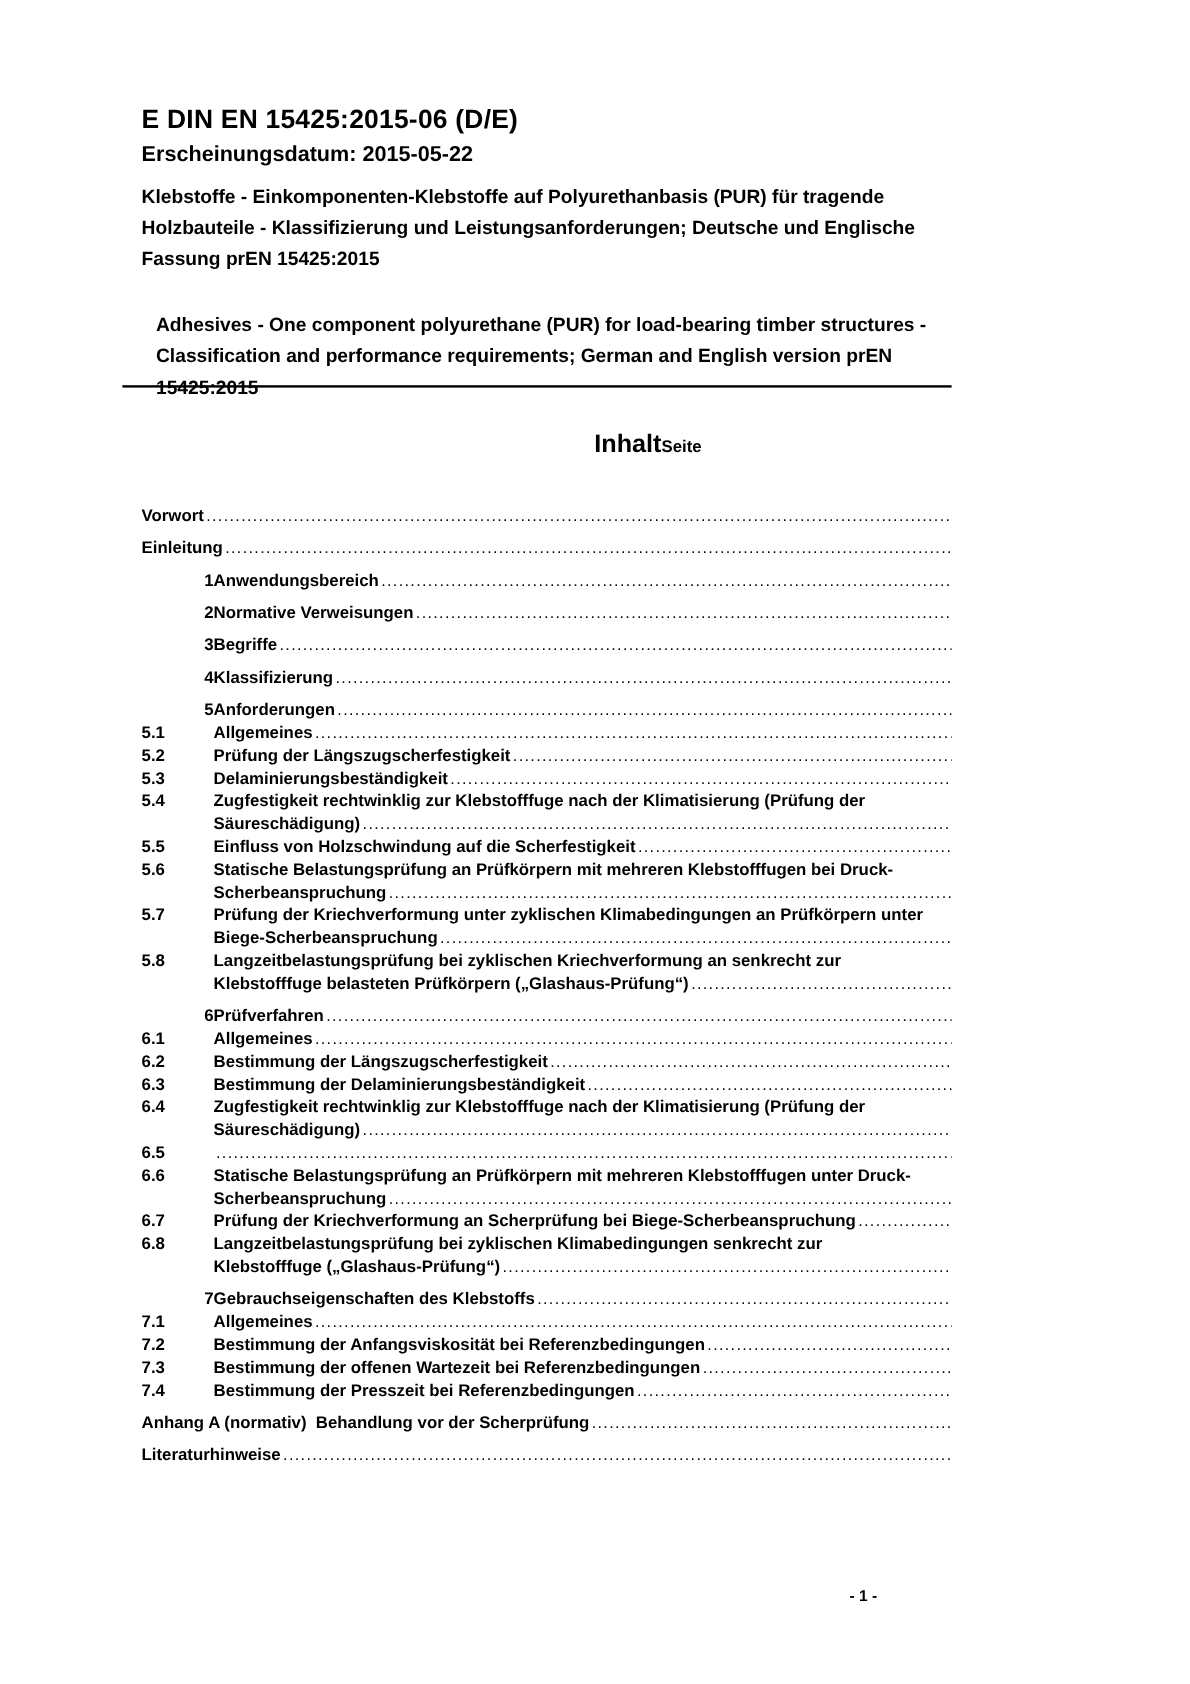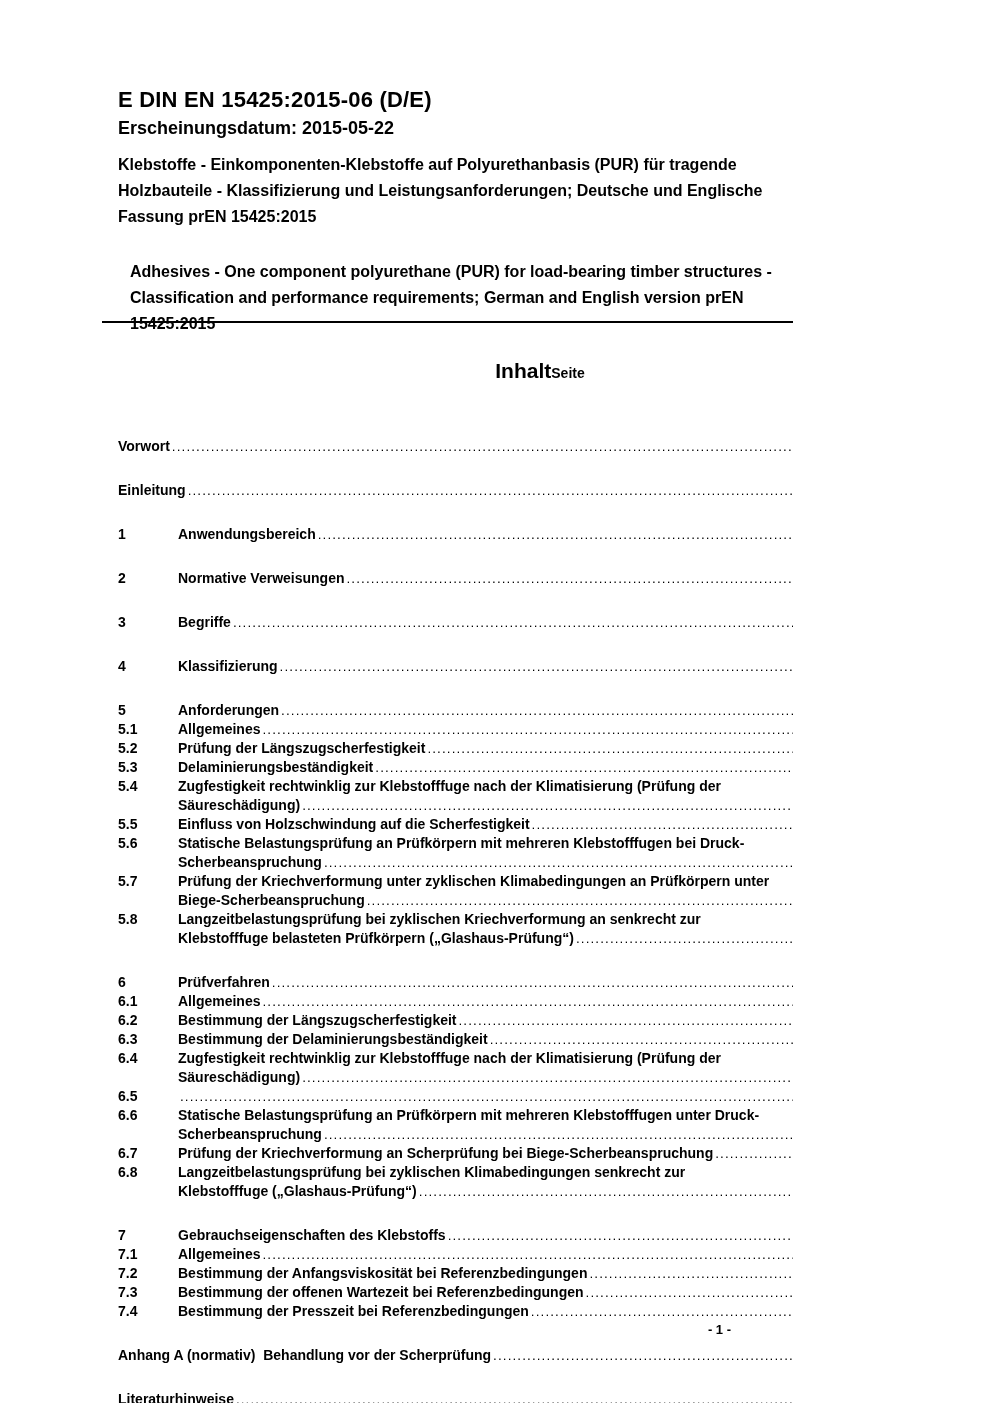--- a/index.html
+++ b/index.html
@@ -38,21 +38,21 @@
     position: absolute; left: 134px; top: 357px; width: 812px;
     display: flex; justify-content: center; align-items: baseline;
   }
   .toc-heading { margin: 0; font-size: 21px; line-height: 27px; }
   .seite-label { font-size: 14px; }
   .toc {
     position: absolute; left: 118px; top: 412px; width: 812px;
     font-size: 14px; line-height: 19px;
   }
   .toc-row { display: flex; align-items: flex-start; }
-  .toc-row.toc-top { margin-top: 25px; }
+  .toc-row.toc-top { margin-top: 8px; text-align: right; }
   .toc-num { flex: 0 0 60px; }
   .toc-body { flex: 1 1 auto; min-width: 0; }
   .toc-line { white-space: pre-wrap; }
   .toc-lastline { display: flex; align-items: baseline; }
   .toc-text { white-space: pre-wrap; flex: 0 1 auto; }
   .toc-leader {
     flex: 1 1 12px; min-width: 12px; overflow: hidden; white-space: nowrap;
     height: 19px; margin: 0 2px; font-weight: normal;
     letter-spacing: 1.1px; font-size: 13.5px;
   }

